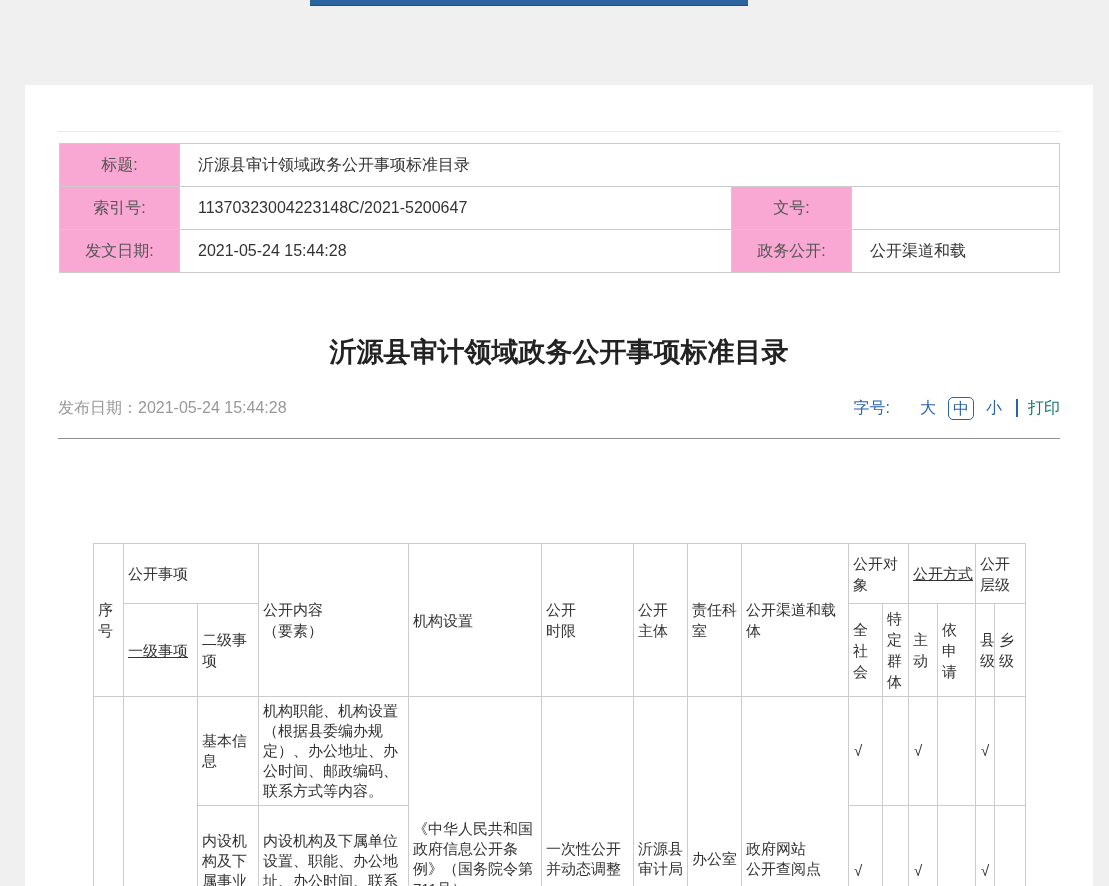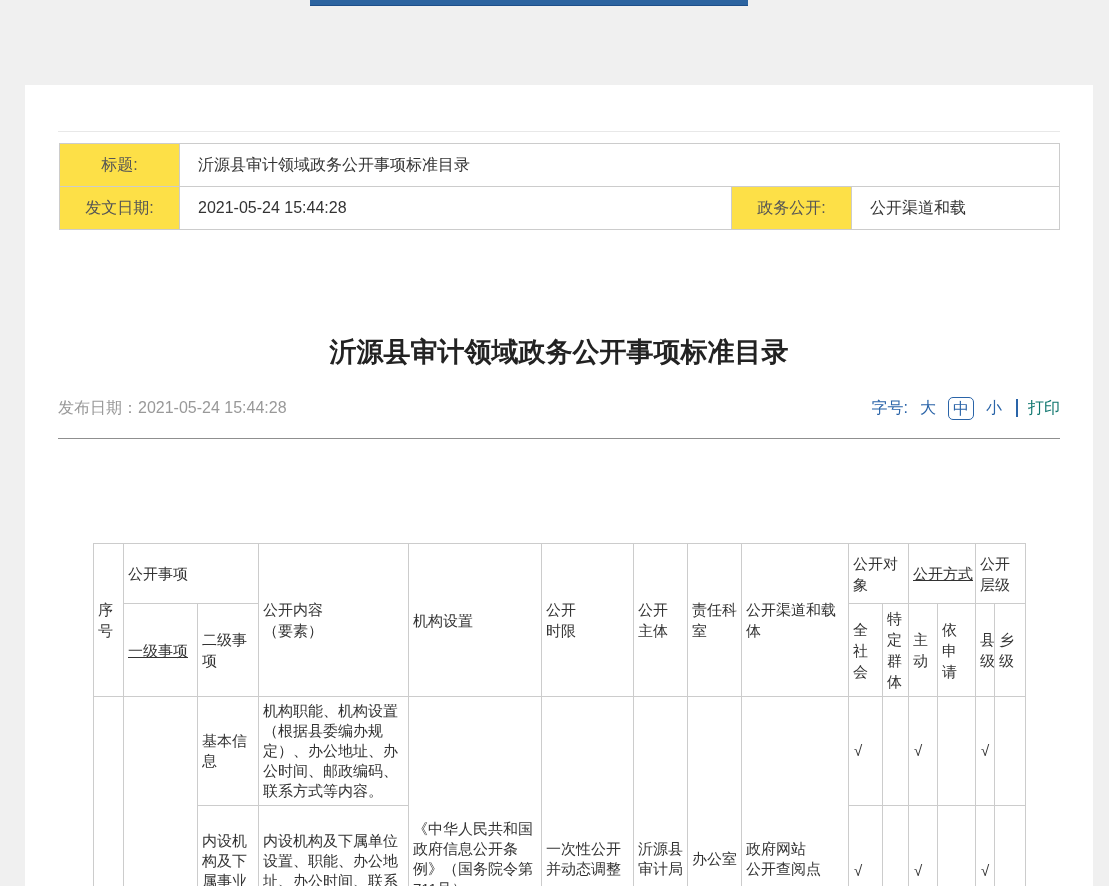--- a/index.html
+++ b/index.html
@@ -30,34 +30,34 @@
   .bc-divider{
     position:absolute;left:33px;top:46px;width:1002px;height:0;
     border-top:1px solid #e8e8e8;
   }
   
   table.meta{
     position:absolute;left:34px;top:58px;width:1000px;
     border-collapse:collapse;table-layout:fixed;font-size:16px;
   }
   table.meta td{border:1px solid #ccc;height:40px;overflow:hidden;}
-  table.meta td.lbl{background:#fde047;text-align:center;color:#555;}
+  table.meta td.lbl{background:#f9a8d4;text-align:center;color:#555;}
   table.meta td.val{padding-left:18px;color:#333;text-align:left;}
   
   .article-title{
     position:absolute;left:0;top:248px;width:100%;
     text-align:center;font-size:27px;line-height:38px;font-weight:bold;color:#222;
   }
   .pubrow{
     position:absolute;left:33px;top:310px;width:1002px;height:26px;
     display:flex;justify-content:space-between;align-items:center;font-size:16px;
   }
   .pubdate{color:#999;}
   .fontsize{color:#2a64a8;display:flex;align-items:center;}
-  .fontsize .fs-label{margin-right:6px;}
+  .fontsize .fs-label{margin-right:24px;}
   .fontsize .fs-opt{margin:0 6px;cursor:pointer;}
   .fontsize .fs-mid{
     border:1px solid #2a64a8;border-radius:5px;padding:0 4px;line-height:21px;
   }
   .fontsize .bar{
     display:inline-block;width:2px;height:18px;background:#2a64a8;
     margin:0 10px 0 8px;
   }
   .fontsize .print{cursor:pointer;color:#0f766e;}
   .pub-divider{
@@ -96,20 +96,26 @@
     <colgroup>
         <col style="width:120px">
         <col style="width:552px">
         <col style="width:120px">
         <col style="width:208px">
       </colgroup>
     <tbody>
         <tr>
       <td class="lbl">标题:</td>
       <td class="val" colspan="3">沂源县审计领域政务公开事项标准目录</td>
+    </tr>
+    <tr>
+      <td class="lbl">索引号:</td>
+      <td class="val">11370323004223148C/2021-5200647</td>
+      <td class="lbl">文号:</td>
+      <td class="val"></td>
     </tr>
     <tr>
       <td class="lbl">发文日期:</td>
       <td class="val">2021-05-24 15:44:28</td>
       <td class="lbl">政务公开:</td>
       <td class="val">公开渠道和载</td>
     </tr>
   </tbody>
     </table>
 

